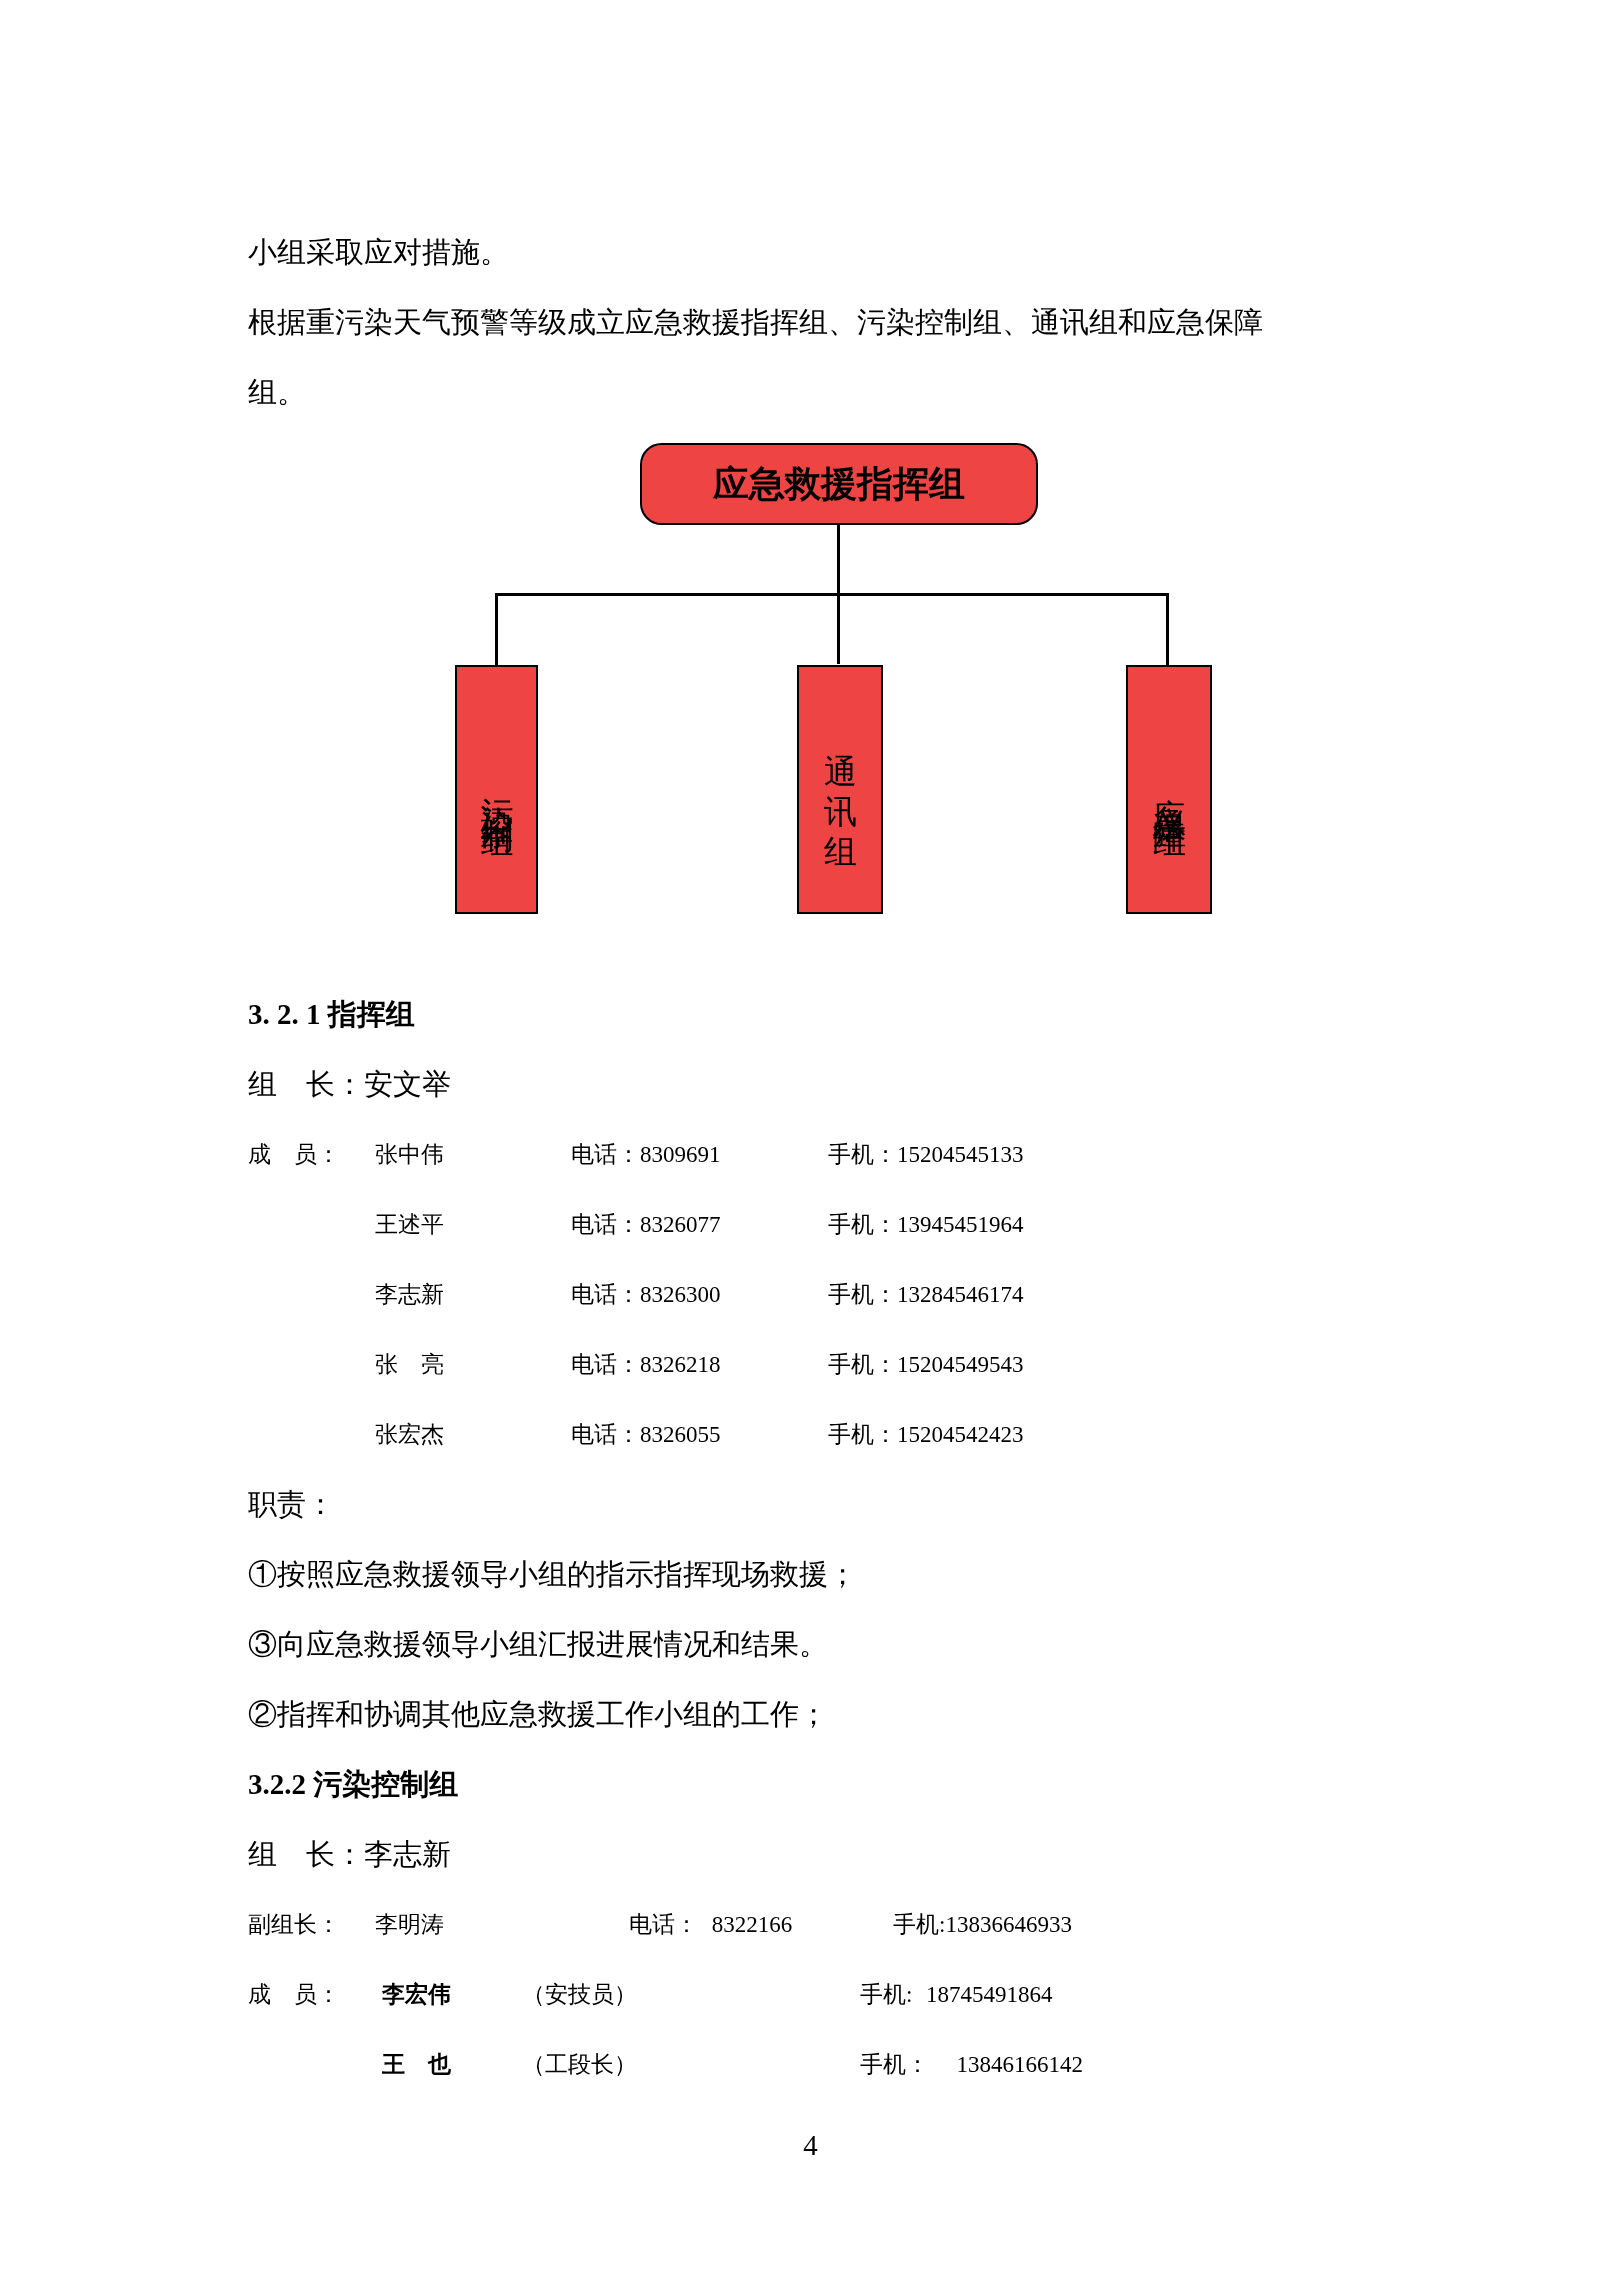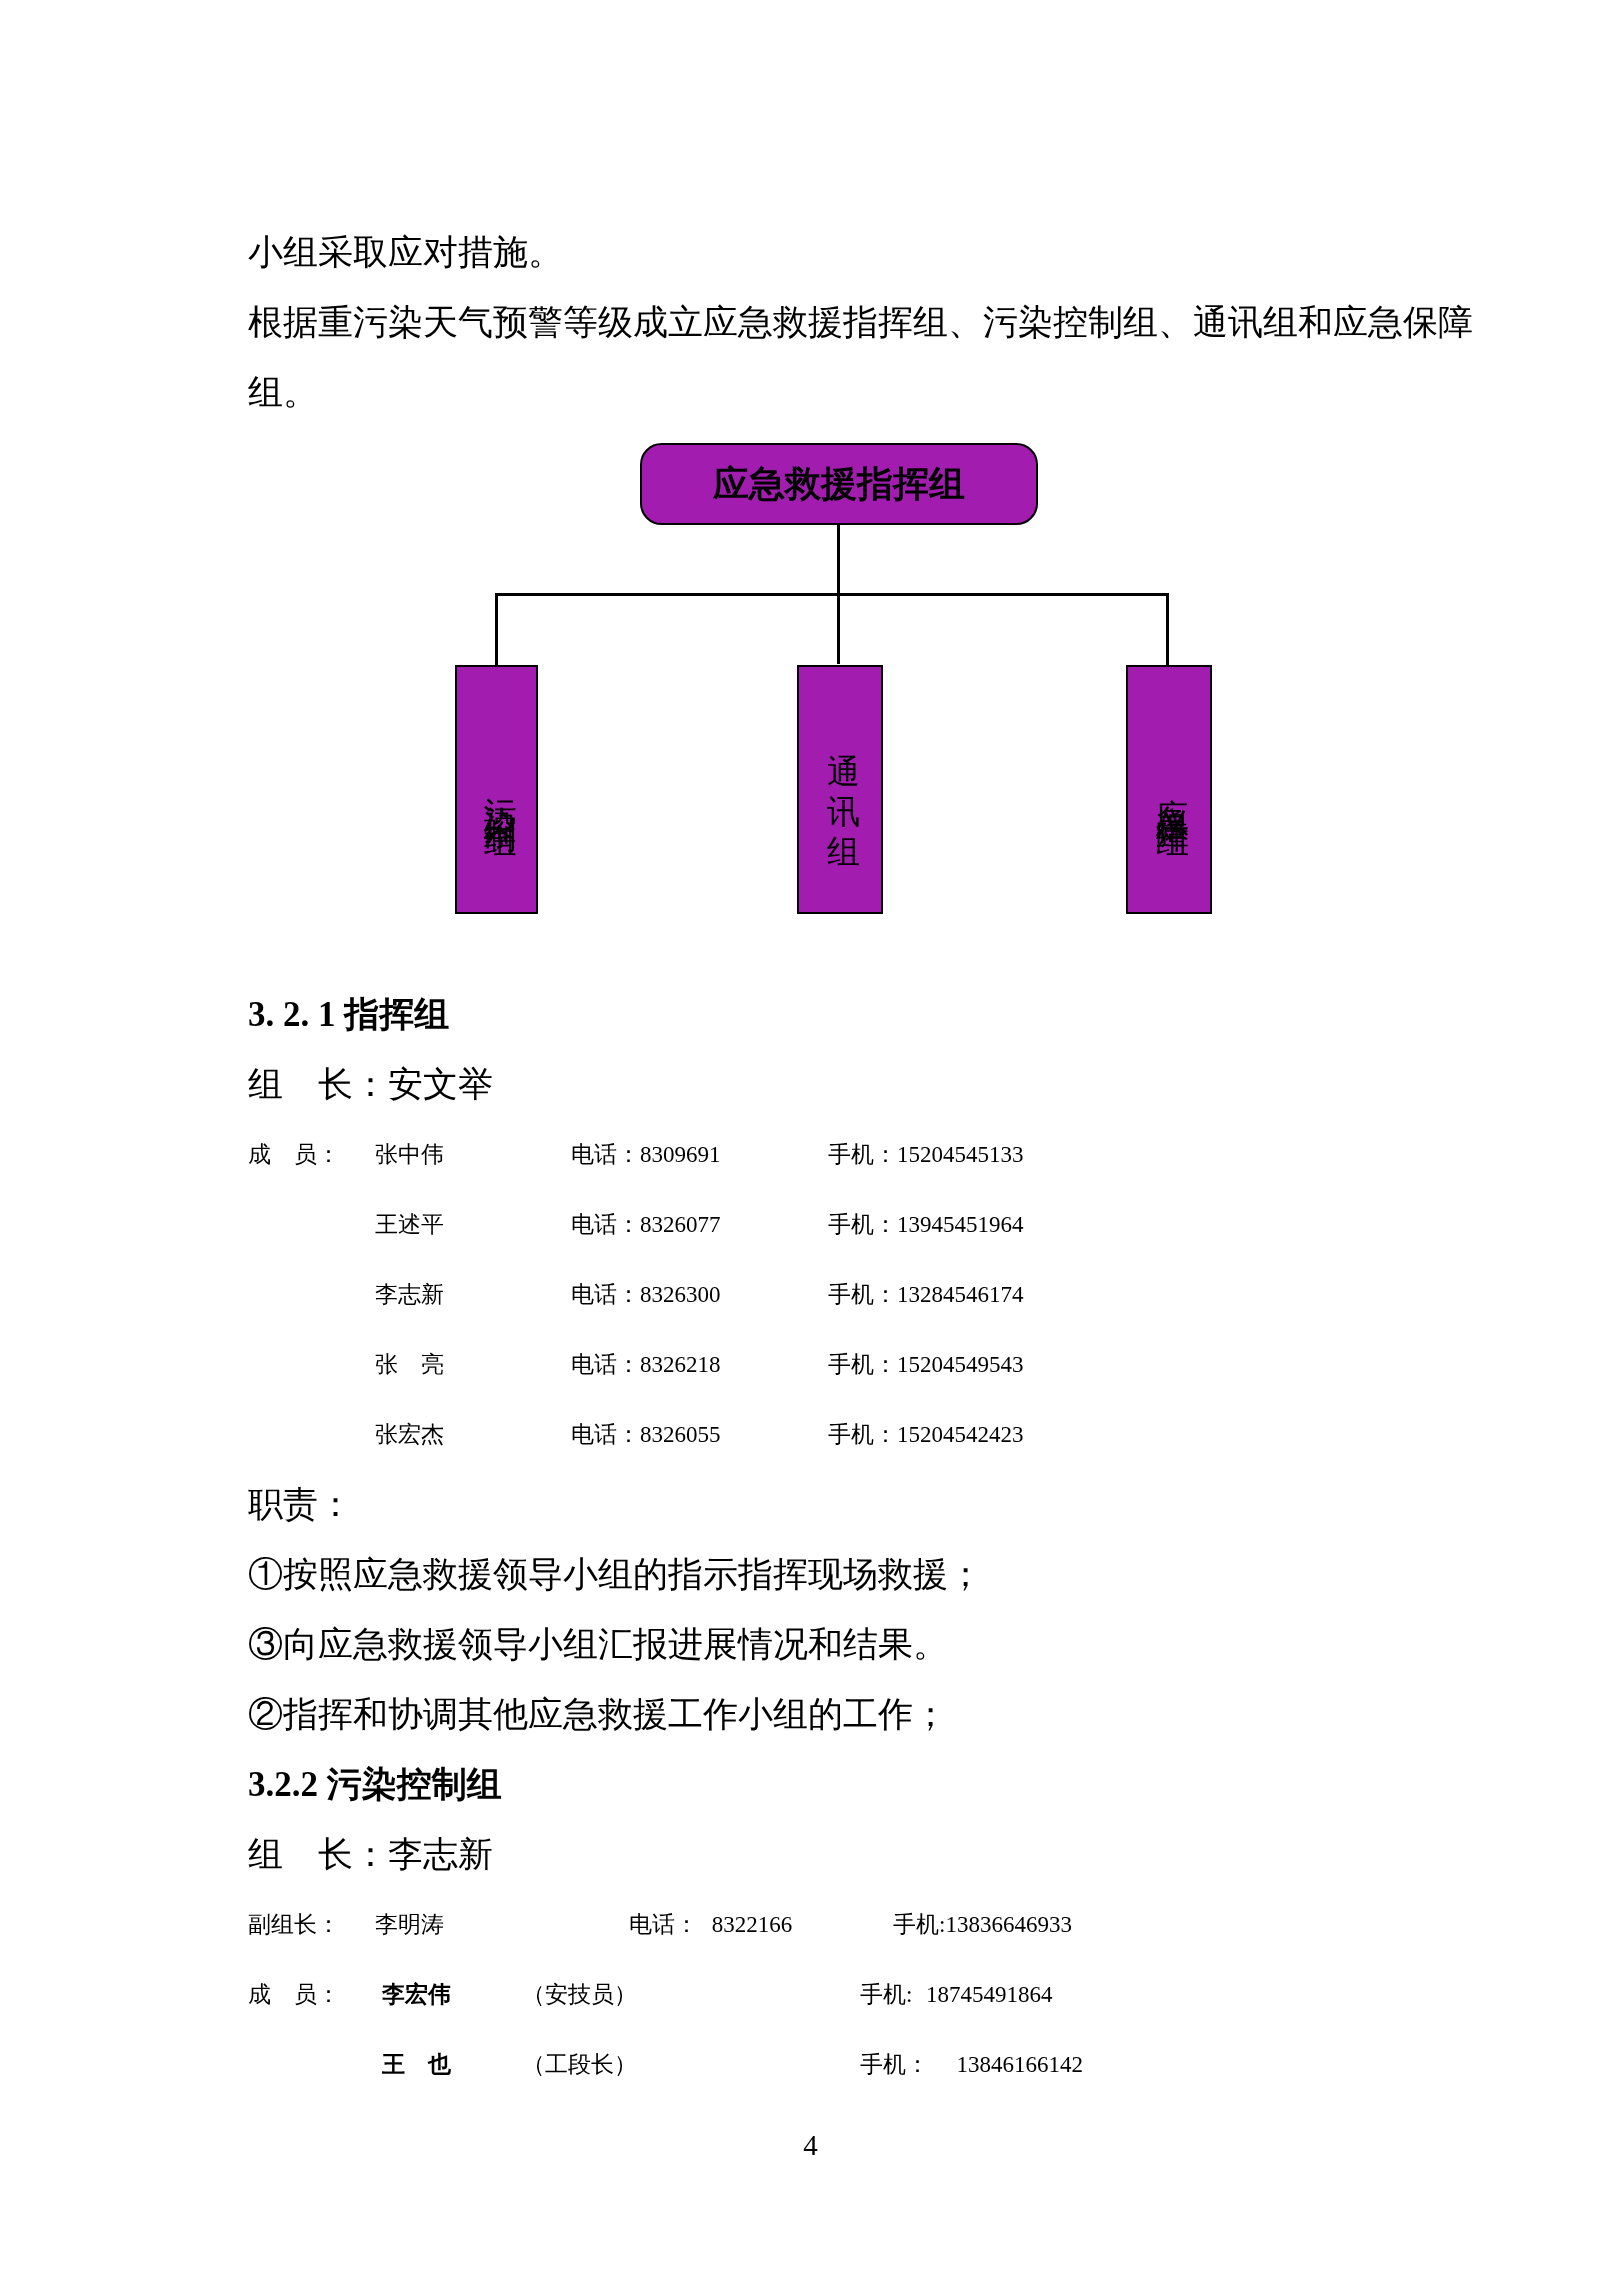--- a/index.html
+++ b/index.html
@@ -4,40 +4,40 @@
 <style>
   html,body { margin:0; padding:0; }
   body {
     width:1621px; height:2293px;
     background:#ffffff; color:#000000;
     position:relative; overflow:hidden;
     font-family:"Liberation Serif","DejaVu Serif",serif;
   }
   .content { position:absolute; left:248px; top:233px; width:1223px; }
   .line {
-    height:39px; line-height:39px; font-size:35px;
+    height:39px; line-height:39px; font-size:29px;
     margin-bottom:31px; white-space:nowrap;
   }
   .heading { font-weight:bold; }
   
   .row { position:relative; height:39px; margin-bottom:31px; font-size:23px; line-height:39px; }
   .row .c { position:absolute; top:0; white-space:nowrap; }
   .c0   { left:0; }
   .cname{ left:127px; }
   .cph  { left:323px; }
   .cmo  { left:580px; }
   .cph2 { left:381px; }
   .cmo2 { left:645px; }
   .cname3{ left:134px;font-weight:bold; }
   .ctitle{ left:274px; }
   .cmo3 { left:612px; }
   .lblgap { display:inline-block; width:13.7px; }
   
   .diagram { position:relative; height:480px; margin:24.5px 0 72px 0; }
-  .obox { position:absolute; border:2.9px solid #000; background:#a21caf; box-sizing:border-box;font-family:Liberation Mono, monospace; }
+  .obox { position:absolute; border:2.9px solid #000; background:#ef4444; box-sizing:border-box; }
   .root-box {
     left:392px; top:0; width:398px; height:82px; border-radius:21.6px;
     display:flex; align-items:center; justify-content:center;
     font-weight:bold; font-size:36px;
   }
   .cline { position:absolute; background:#000; }
   .v-root   { left:589px; top:82px;  width:2.9px;  height:139px; }
   .h-bar    { left:247px; top:150px; width:674px; height:2.9px; }
   .v-left   { left:247px; top:153px; width:2.9px;  height:69px; }
   .v-right  { left:918px; top:153px; width:2.9px;  height:69px; }

